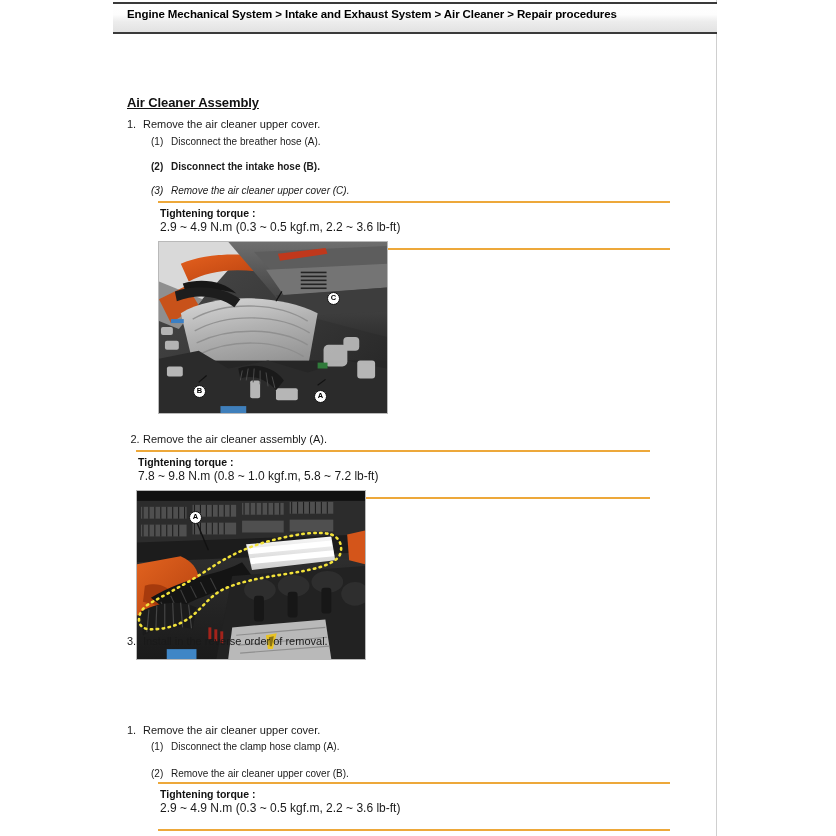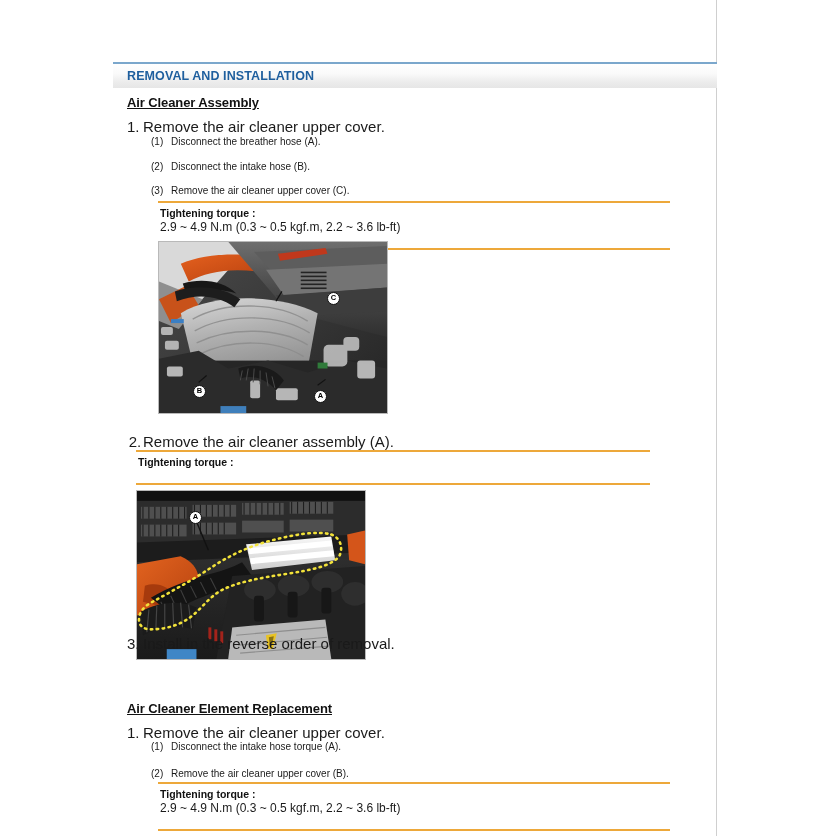--- a/index.html
+++ b/index.html
@@ -77,21 +77,21 @@
     position: absolute;
     font-size: 13px;
     font-weight: bold;
     color: #111;
     white-space: nowrap;
     letter-spacing: -0.1px;
     text-decoration: underline;
   }
   .step {
     position: absolute;
-    font-size: 15px;
+    font-size: 11px;
     color: #1a1a1a;
     white-space: nowrap;
   }
   .step .num {
     display: inline-block;
     width: 16px;
   }
   .substep {
     position: absolute;
     font-size: 10px;
@@ -148,38 +148,38 @@
     line-height: 10px;
     text-align: center;
     font-family: "Liberation Sans", sans-serif;
   }
 </style>
 </head>
 <body>
 
 <div id="page">
 
-
-  <div class="sec-bar">
-    <div class="sec-title">REMOVAL AND INSTALLATION</div>
-  </div>
+  <div class="crumb-bar">
+    <div class="crumb-text">Engine Mechanical System &gt; Intake and Exhaust System &gt; Air Cleaner &gt; Repair procedures</div>
+  </div>
+
 
   <div class="h2" style="left:14px; top:95px;">Air Cleaner Assembly</div>
 
   <div class="step" style="left:14px; top:118px;">
     <span class="num">1.</span><span>Remove the air cleaner upper cover.</span>
   </div>
 
   <div class="substep" style="left:38px; top:136px;">
     <span class="num">(1)</span><span>Disconnect the breather hose (A).</span>
   </div>
-  <div class="substep" style="left:38px; top:161px;">
+  <div class="substep" style="left:38px; top:161px;font-weight:bold;">
     <span class="num">(2)</span><span>Disconnect the intake hose (B).</span>
   </div>
-  <div class="substep" style="left:38px; top:185px;">
+  <div class="substep" style="left:38px; top:185px;font-style:italic;">
     <span class="num">(3)</span><span>Remove the air cleaner upper cover (C).</span>
   </div>
 
   <div class="torque" style="left:45px; top:201px; width:512px;">
     <div class="tq-label">Tightening torque :</div>
     <div class="tq-value">2.9 ~ 4.9 N.m (0.3 ~ 0.5 kgf.m, 2.2 ~ 3.6 lb-ft)</div>
   </div>
 
   <div class="photo" style="left:45px; top:241px; width:230px; height:173px;">
     <svg viewBox="0 0 230 173" preserveAspectRatio="none" aria-hidden="true">
@@ -279,20 +279,21 @@
     <div class="callout" style="left:34px; top:143px;">B</div>
     <div class="callout" style="left:155px; top:148px;">A</div>
   </div>
 
   <div class="step" style="left:14px; top:433px;text-align:center;">
     <span class="num">2.</span><span>Remove the air cleaner assembly (A).</span>
   </div>
 
   <div class="torque" style="left:23px; top:450px; width:514px;">
     <div class="tq-label">Tightening torque :</div>
+    <div class="tq-value">7.8 ~ 9.8 N.m (0.8 ~ 1.0 kgf.m, 5.8 ~ 7.2 lb-ft)</div>
   </div>
 
   <div class="photo" style="left:23px; top:490px; width:230px; height:170px;">
     <svg viewBox="0 0 230 170" preserveAspectRatio="none" aria-hidden="true">
       <defs>
         <linearGradient id="g2bg" x1="0" y1="0" x2="0" y2="1">
           <stop offset="0" stop-color="#3b3b3b"></stop>
             <stop offset="1" stop-color="#1a1a1a"></stop>
         </linearGradient>
         <linearGradient id="g2or" x1="0" y1="0" x2="1" y2="1">
@@ -396,27 +397,26 @@
                C2,122 8,116 16,112 C34,102 56,90 74,78
                C92,66 112,56 136,50 C158,44 182,40 196,44 Z" fill="none" stroke="#f2e23a" stroke-width="2.6" stroke-linecap="round" stroke-dasharray="1.5 4.5"></path>
     </svg>
     <div class="callout" style="left:52px; top:20px;">A</div>
   </div>
 
   <div class="step" style="left:14px; top:635px;">
     <span class="num">3.</span><span>Install in the reverse order of removal.</span>
   </div>
 
-  <div class="h2" style="left:14px; top:701px;">Air Cleaner Element Replacement</div>
 
   <div class="step" style="left:14px; top:724px;">
     <span class="num">1.</span><span>Remove the air cleaner upper cover.</span>
   </div>
   <div class="substep" style="left:38px; top:741px;">
-    <span class="num">(1)</span><span>Disconnect the intake hose torque (A).</span>
+    <span class="num">(1)</span><span>Disconnect the clamp hose clamp (A).</span>
   </div>
   <div class="substep" style="left:38px; top:768px;">
     <span class="num">(2)</span><span>Remove the air cleaner upper cover (B).</span>
   </div>
 
   <div class="torque" style="left:45px; top:782px; width:512px;">
     <div class="tq-label">Tightening torque :</div>
     <div class="tq-value">2.9 ~ 4.9 N.m (0.3 ~ 0.5 kgf.m, 2.2 ~ 3.6 lb-ft)</div>
   </div>
 

